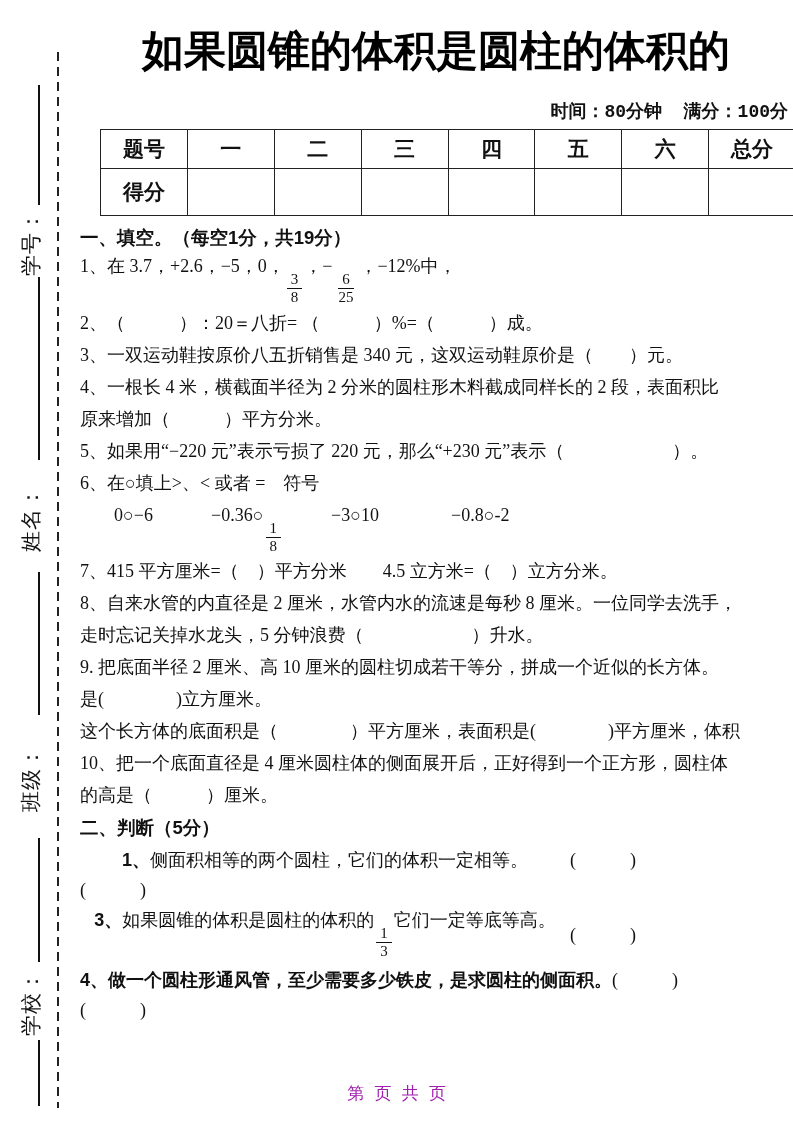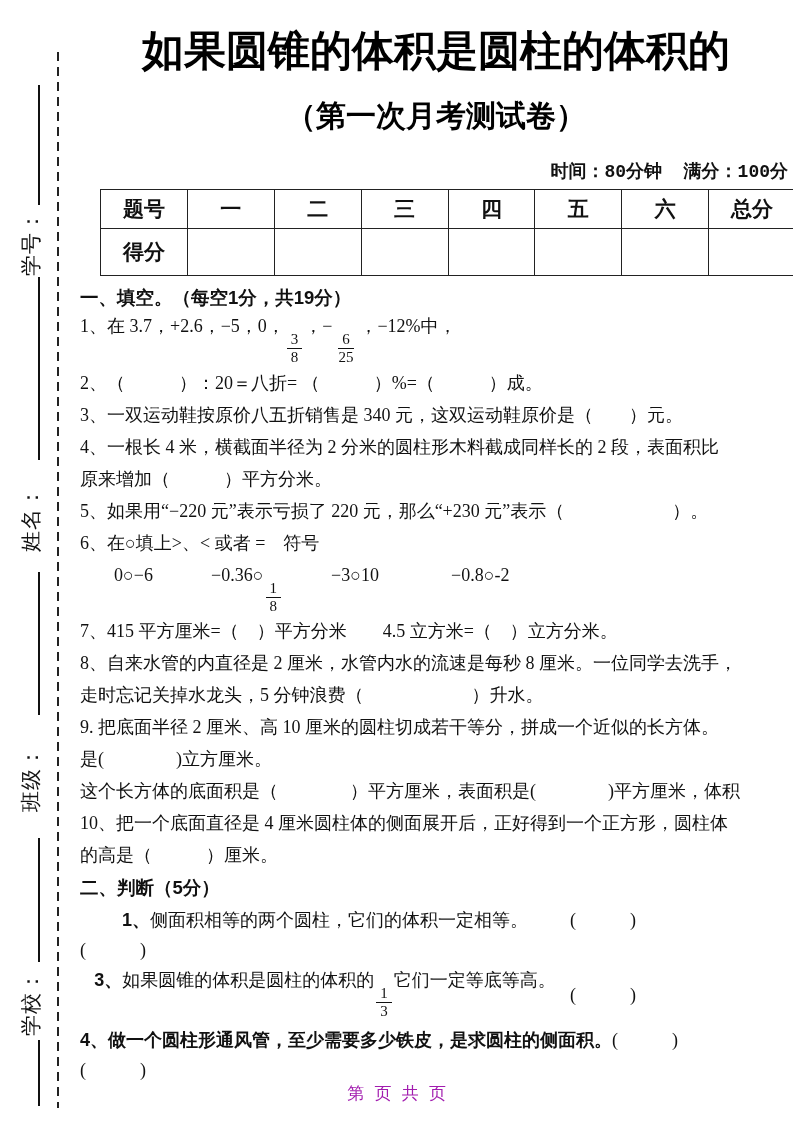--- a/index.html
+++ b/index.html
@@ -86,21 +86,20 @@
 <div class="fill-line" style="top:1040px;height:66px;"></div>
 <div id="side-labels">
     <div class="side-label" style="top: 229px;">学号：</div>
     <div class="side-label" style="top: 505px;">姓名：</div>
     <div class="side-label" style="top: 765px;">班级：</div>
     <div class="side-label" style="top: 989px;">学校：</div>
   </div>
 
 <div class="main">
   <div class="title">如果圆锥的体积是圆柱的体积的</div>
-  <div class="subtitle">（第一次月考测试卷）</div>
   <div class="info-line">时间：80分钟  满分：100分</div>
 
   <table class="score">
     <tbody>
       <tr class="score-head" id="score-header-row">
           <td>题号</td>
           <td>一</td>
           <td>二</td>
           <td>三</td>
           <td>四</td>

